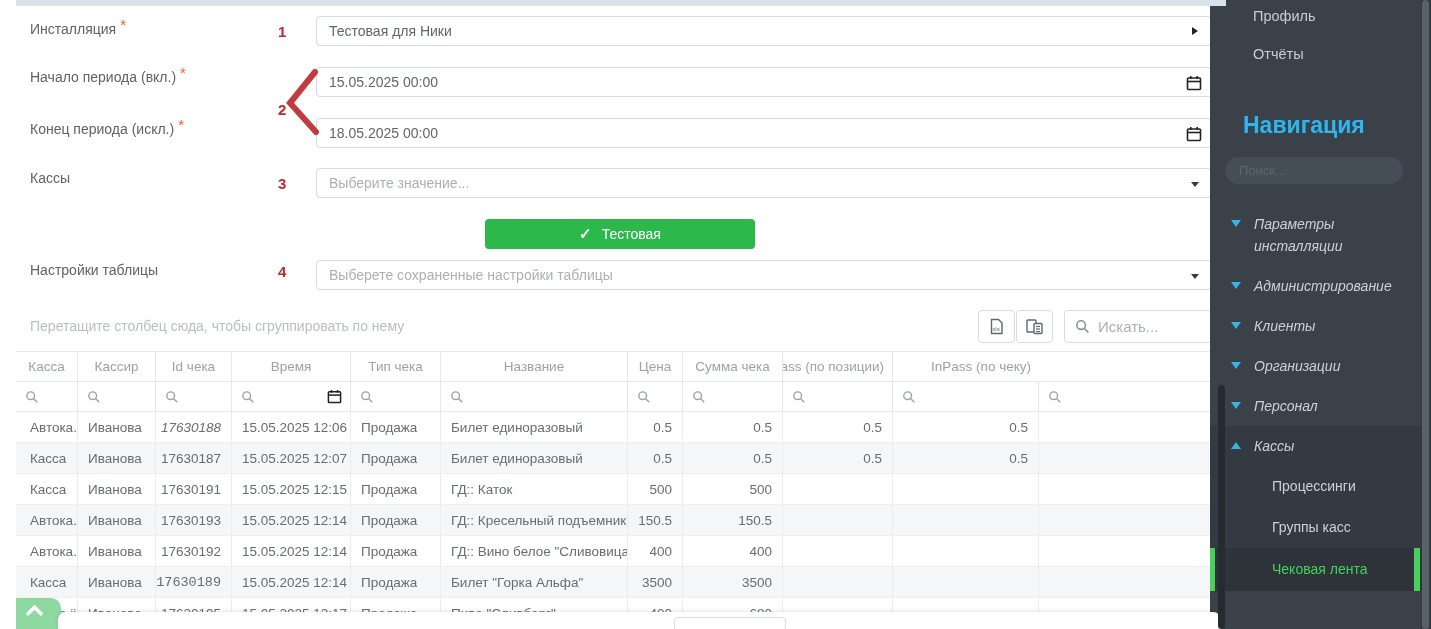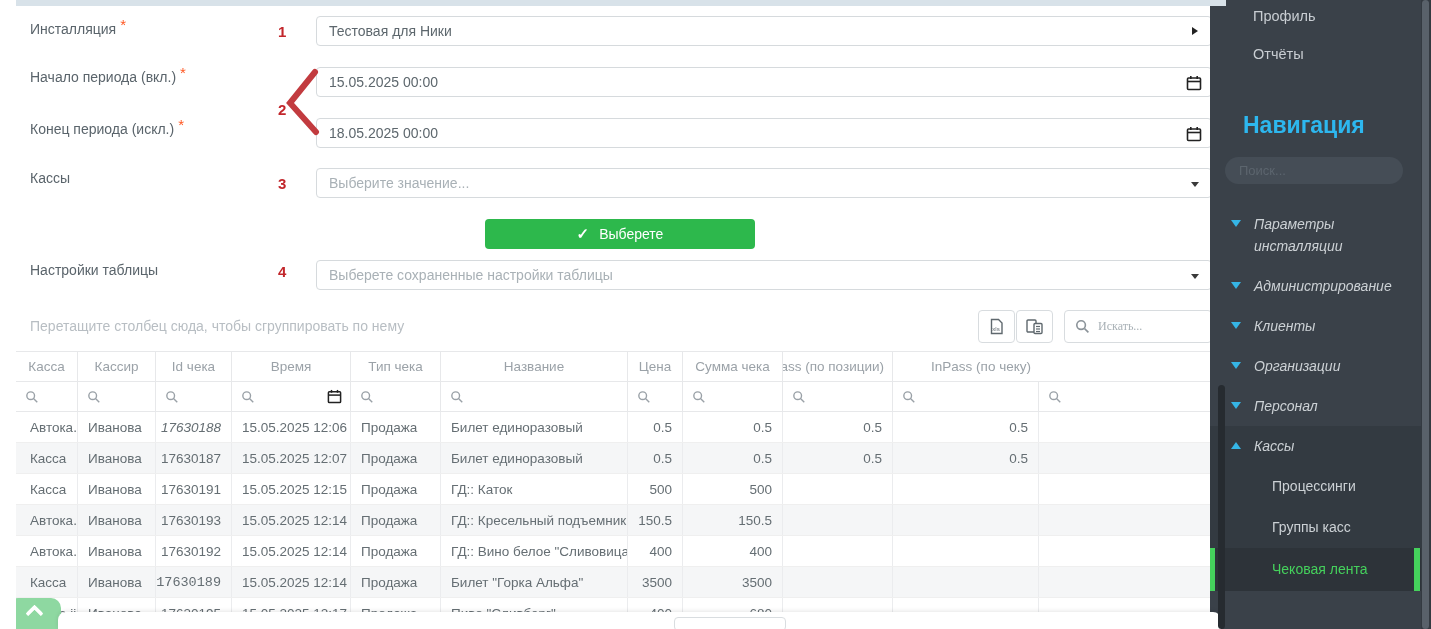--- a/index.html
+++ b/index.html
@@ -29,21 +29,21 @@
            border: none; border-radius: 4px; color: #fff; font-size: 14px; display: flex; align-items: center;
            justify-content: center; gap: 10px; cursor: pointer; font-family: inherit; }
   .apply .chk { font-weight: bold; font-size: 15px; }
 
   .group-hint { position: absolute; left: 14px; top: 318px; font-size: 14px; color: #b8bec3; }
 
   .tool-btn { position: absolute; top: 310px; width: 37px; height: 33px; border: 1px solid #d8dcdf;
               border-radius: 4px; background: #fff; display: flex; align-items: center; justify-content: center; cursor: pointer; }
   .tbl-search { position: absolute; left: 1048px; top: 310px; width: 148px; height: 33px; border: 1px solid #d8dcdf;
                 border-radius: 4px; background: #fff; display: flex; align-items: center; padding: 0 10px; gap: 8px; }
-  .tbl-search input { border: none; outline: none; width: 100px; font-size: 12px; color: #5d676d; font-family: Liberation Serif, serif; }
+  .tbl-search input { border: none; outline: none; width: 100px; font-size: 15px; color: #5d676d; font-family: Liberation Sans, sans-serif; }
   .tbl-search input::placeholder { color: #a9b1b6; }
 
   
   #grid { position: absolute; left: 0; top: 351px; width: 1196px; }
   .thead { display: flex; height: 31px; border-top: 1px solid #e7e8ea; border-bottom: 1px solid #e7e8ea; }
   .th { display: flex; align-items: center; justify-content: center; font-size: 13.5px; color: #9ba2a8;
         border-right: 1px solid #e7e8ea; white-space: nowrap; overflow: hidden; cursor: pointer; }
   .th:last-child { border-right: none; justify-content: flex-start; padding-left: 8px; }
   .tfilter { display: flex; height: 30px; border-bottom: 1px solid #e7e8ea; }
   .tf { display: flex; align-items: center; padding-left: 9px; border-right: 1px solid #e7e8ea; position: relative; cursor: text; }
@@ -142,21 +142,21 @@
     <span>Кассы</span>
   </div>
   <div class="annot" style="top:175px">3</div>
   <div class="finput" style="top:168px">
     <span class="ph">Выберите значение...</span>
     <span class="caret-down"></span>
   </div>
 
   <button class="apply">
     <span class="chk">✓</span>
-    <span>Выберете</span>
+    <span>Тестовая</span>
   </button>
 
   <div class="flabel" style="top:262px">
     <span>Настройки таблицы</span>
   </div>
   <div class="annot" style="top:263px">4</div>
   <div class="finput" style="top:260px">
     <span class="ph">Выберете сохраненные настройки таблицы</span>
     <span class="caret-down"></span>
   </div>

